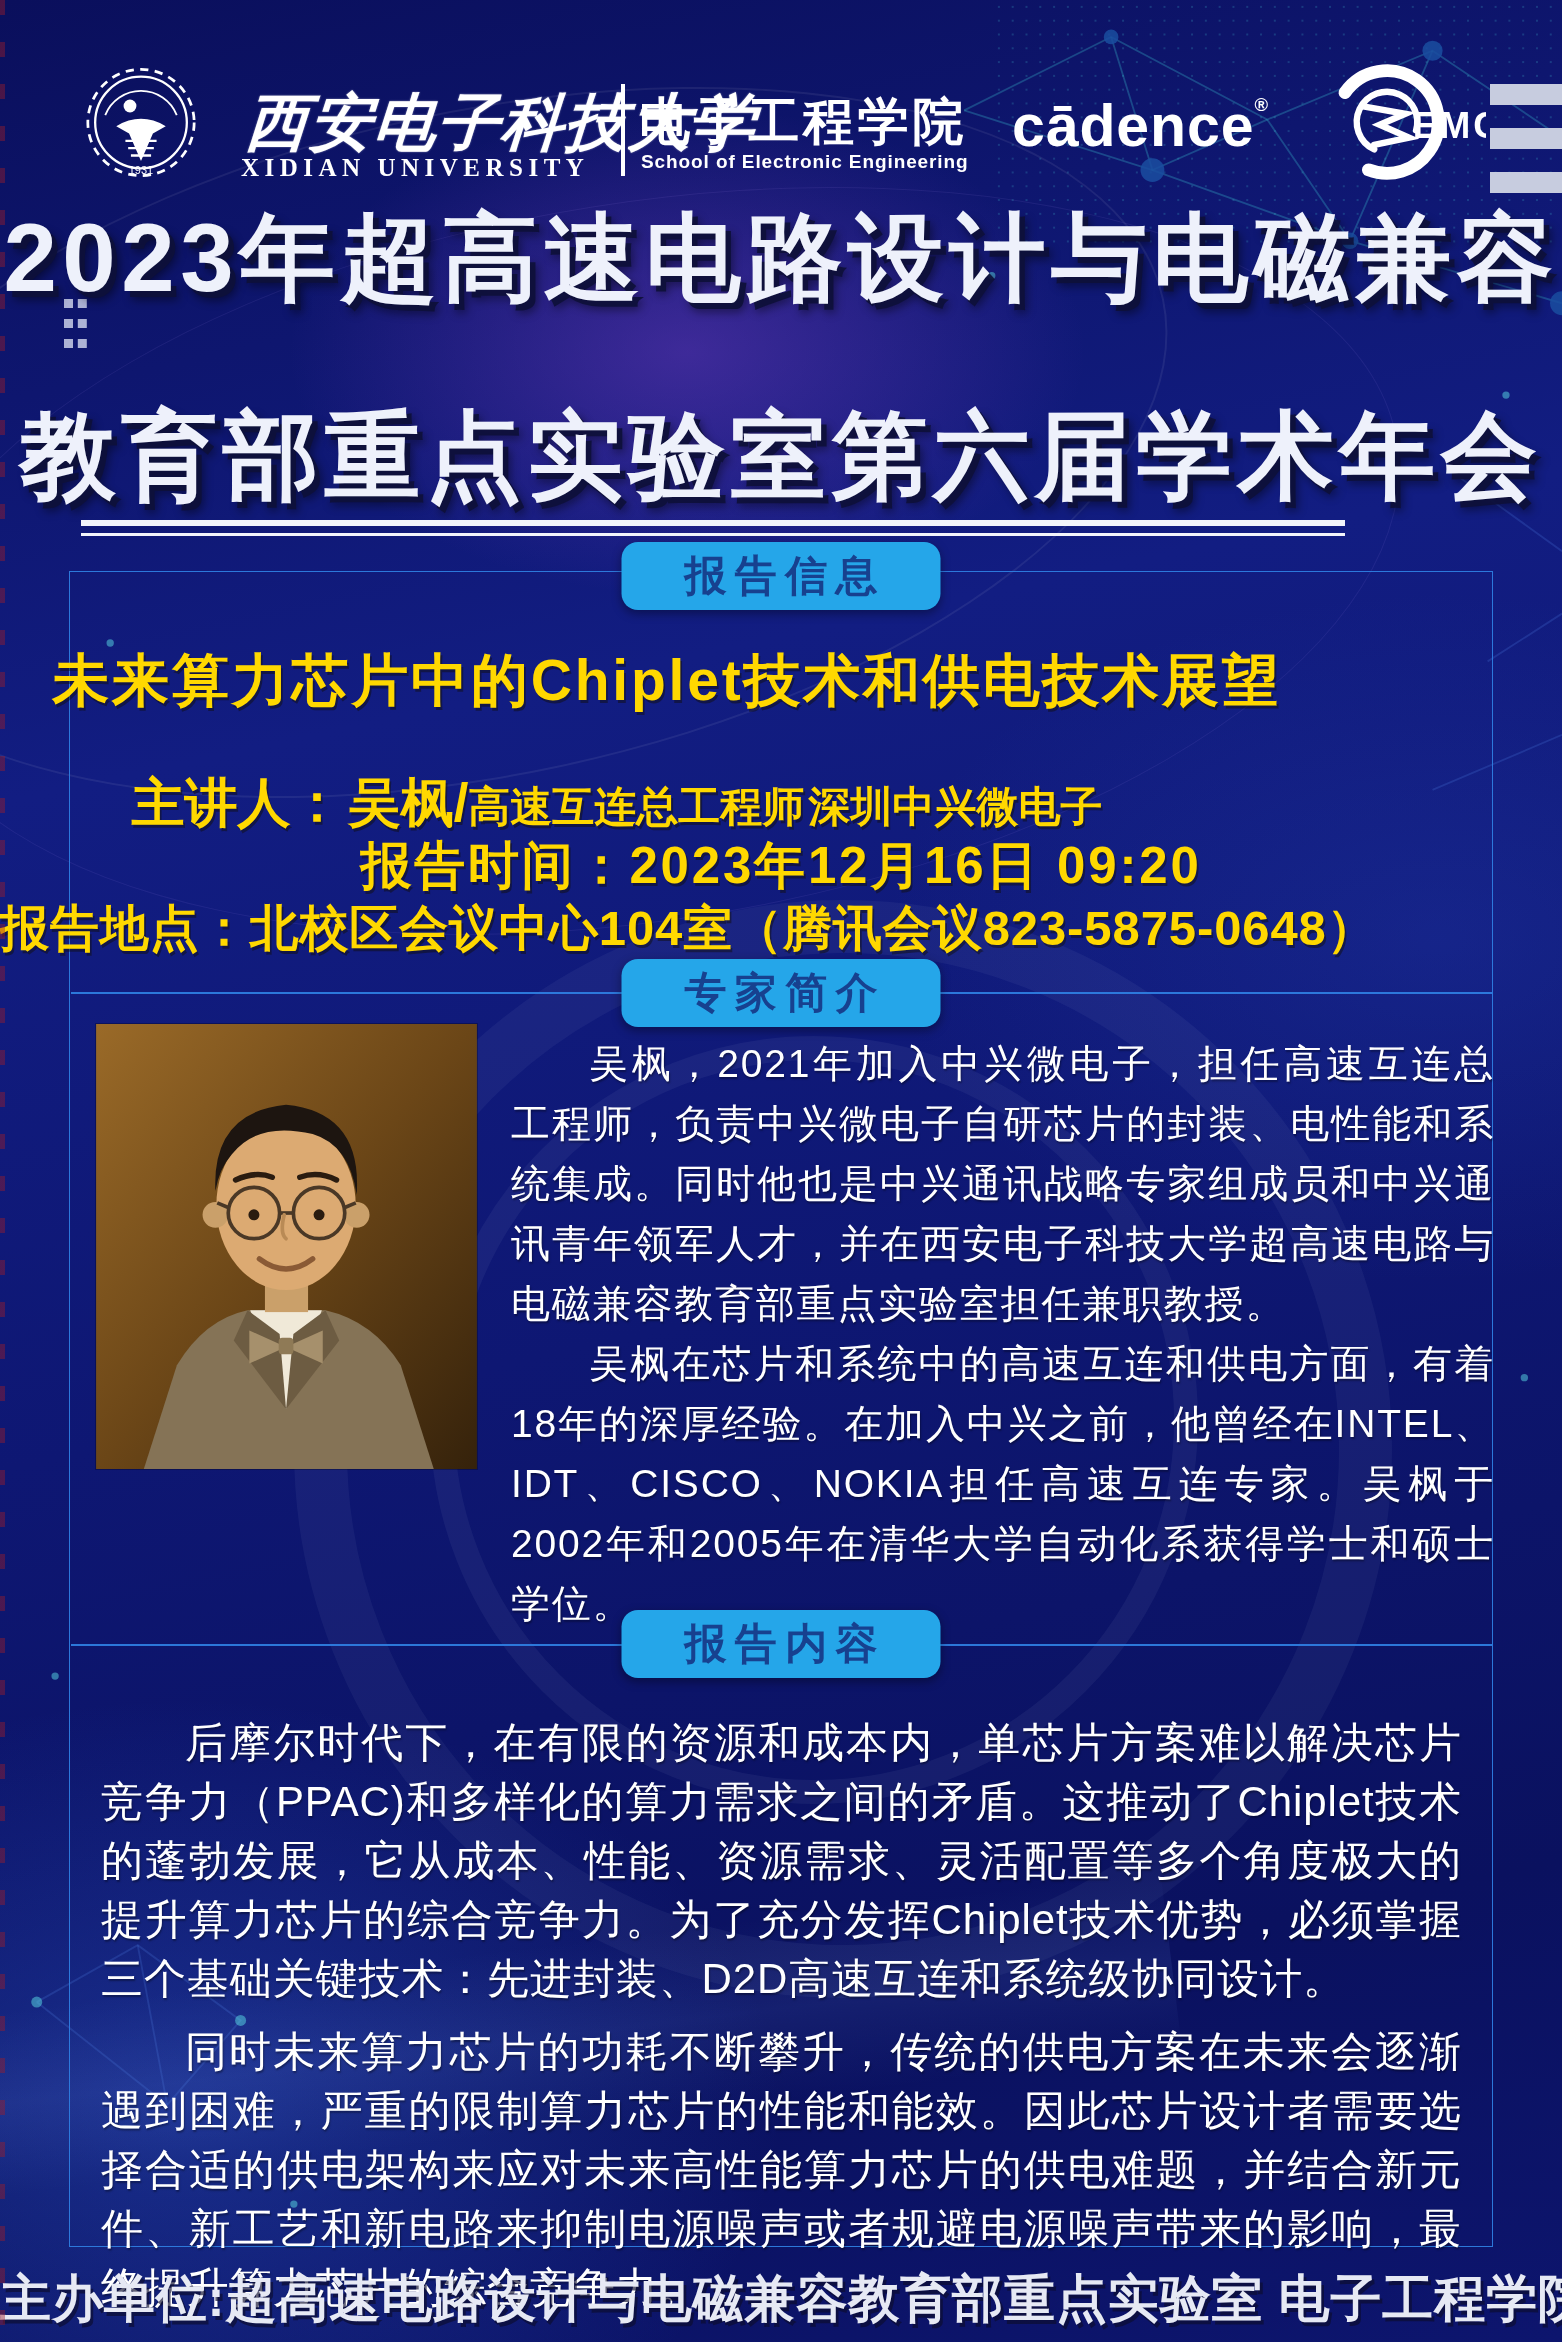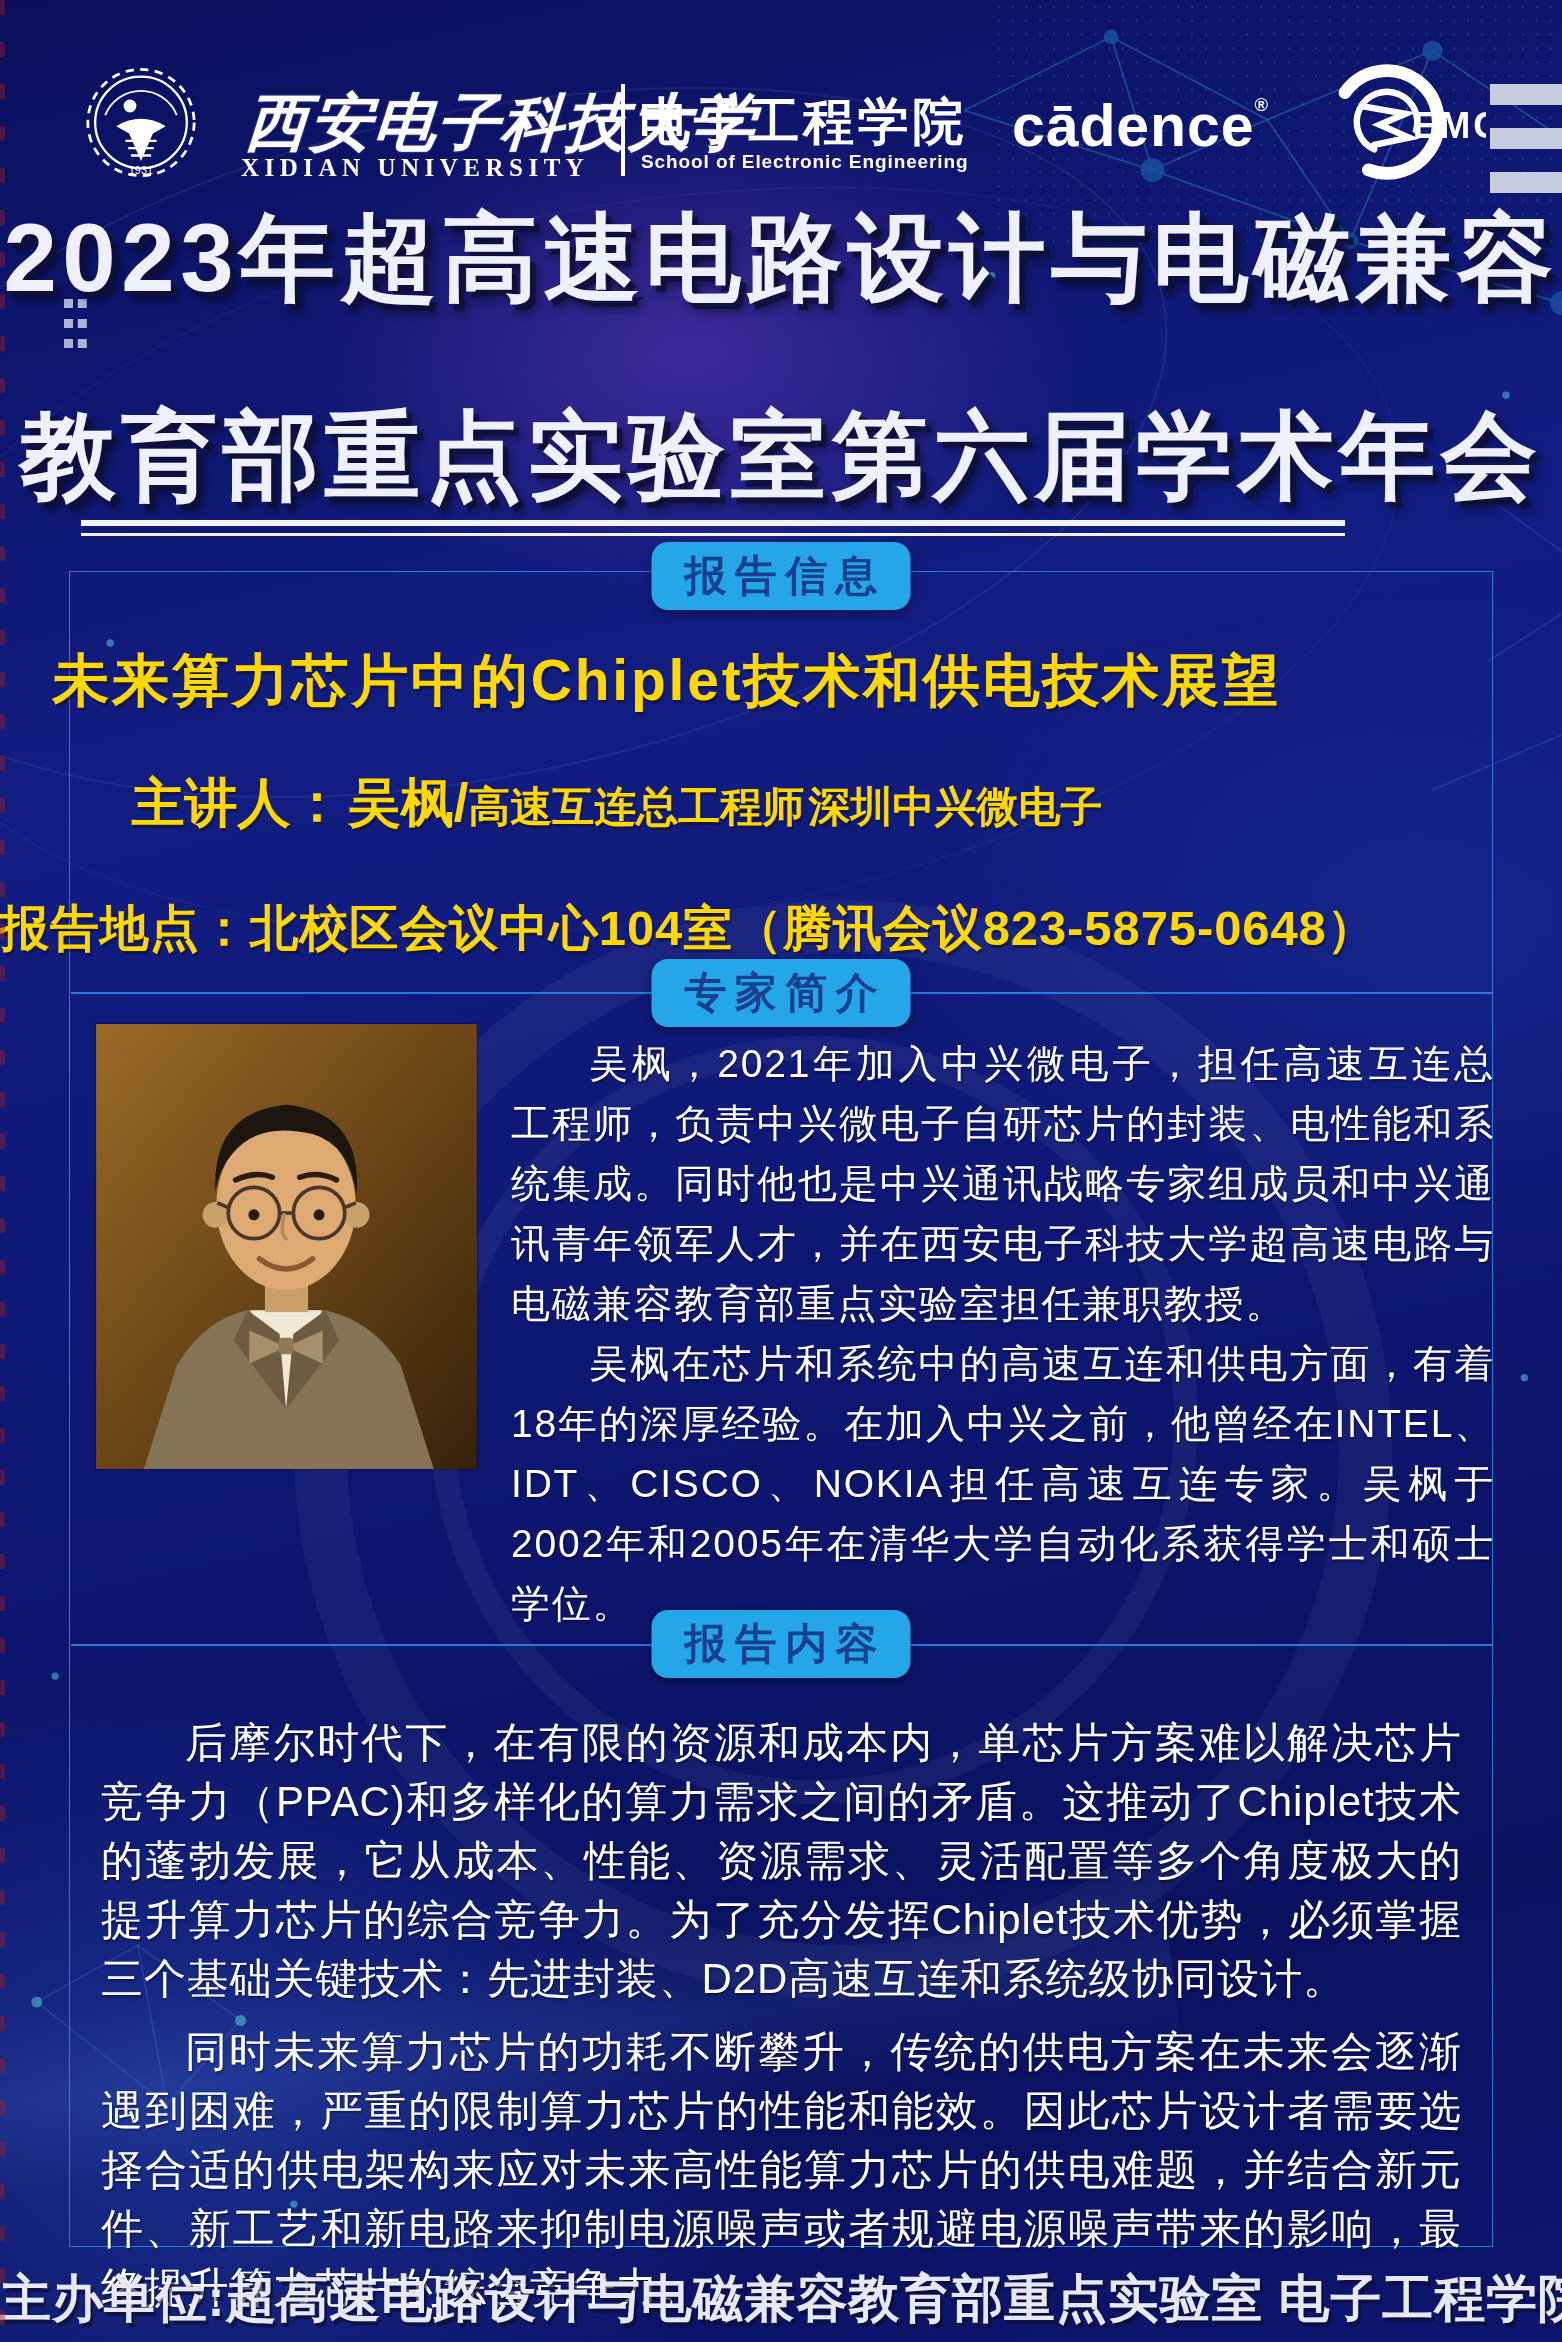--- a/index.html
+++ b/index.html
@@ -62,21 +62,21 @@
   .title-rule .r1{height:5.5px;background:#f2f4fb;}
   .title-rule .r2{height:2.8px;background:#f2f4fb;margin-top:7.3px;}
 
   
   .frame{left:69px;top:571px;width:1422px;height:1674px;border:1.8px solid rgba(46,125,224,.95);z-index:3;}
   .hline{left:71px;width:1421px;height:1.8px;background:rgba(46,125,224,.95);z-index:3;}
   .hl-expert{top:992px;}
   .hl-content{top:1644px;}
 
   
-  .badge{left:50%;transform:translateX(-50%);width:259px;height:68px;border-radius:16.5px;
+  .badge{left:50%;transform:translateX(-50%);width:319px;height:68px;border-radius:16.5px;
     background:var(--badge_bg,#25a6e9);color:var(--badge_text,#17418f);z-index:5;
     display:flex;align-items:center;justify-content:center;
     font-size:42px;font-weight:bold;letter-spacing:8.3px;text-indent:8.3px;
     box-shadow:0 3.7px 9.2px rgba(0,0,0,.35);}
   .badge.info{top:542px;}
   .badge.expert{top:959px;}
   .badge.content{top:1610px;}
 
   
   .yellow{color:var(--accent_yellow,#ffd800);font-weight:bold;
@@ -203,20 +203,23 @@
   <div class="abs badge content" data-interactable="false">报告内容</div>
 
   <div class="abs talk-title yellow" data-interactable="false">未来算力芯片中的Chiplet技术和供电技术展望</div>
 
   <div class="abs speaker yellow" data-interactable="false">
     <span class="big" data-interactable="false">主讲人：</span>
     <span class="big" data-interactable="false">吴枫</span><span class="big" data-interactable="false">/</span><span class="small" data-interactable="false">高速互连总工程师</span>
     <span class="small" data-interactable="false">深圳中兴微电子</span>
   </div>
 
+  <div class="abs timeline yellow" data-interactable="false">
+    <span data-interactable="false">报告时间：</span><span data-interactable="false">2023年12月16日 09:20</span>
+  </div>
 
   <div class="abs placeline yellow" data-interactable="false">
     <span data-interactable="false">报告地点：</span><span data-interactable="false">北校区会议中心104室（腾讯会议823-5875-0648）</span>
   </div>
 
   <svg class="abs photo" data-interactable="false" viewBox="0 0 415 485">
     <defs>
       <linearGradient id="pbg" x1="0" y1="0" x2="1" y2="1">
         <stop offset="0" stop-color="#9a6a28"></stop>
           <stop offset=".5" stop-color="#6b4617"></stop>

